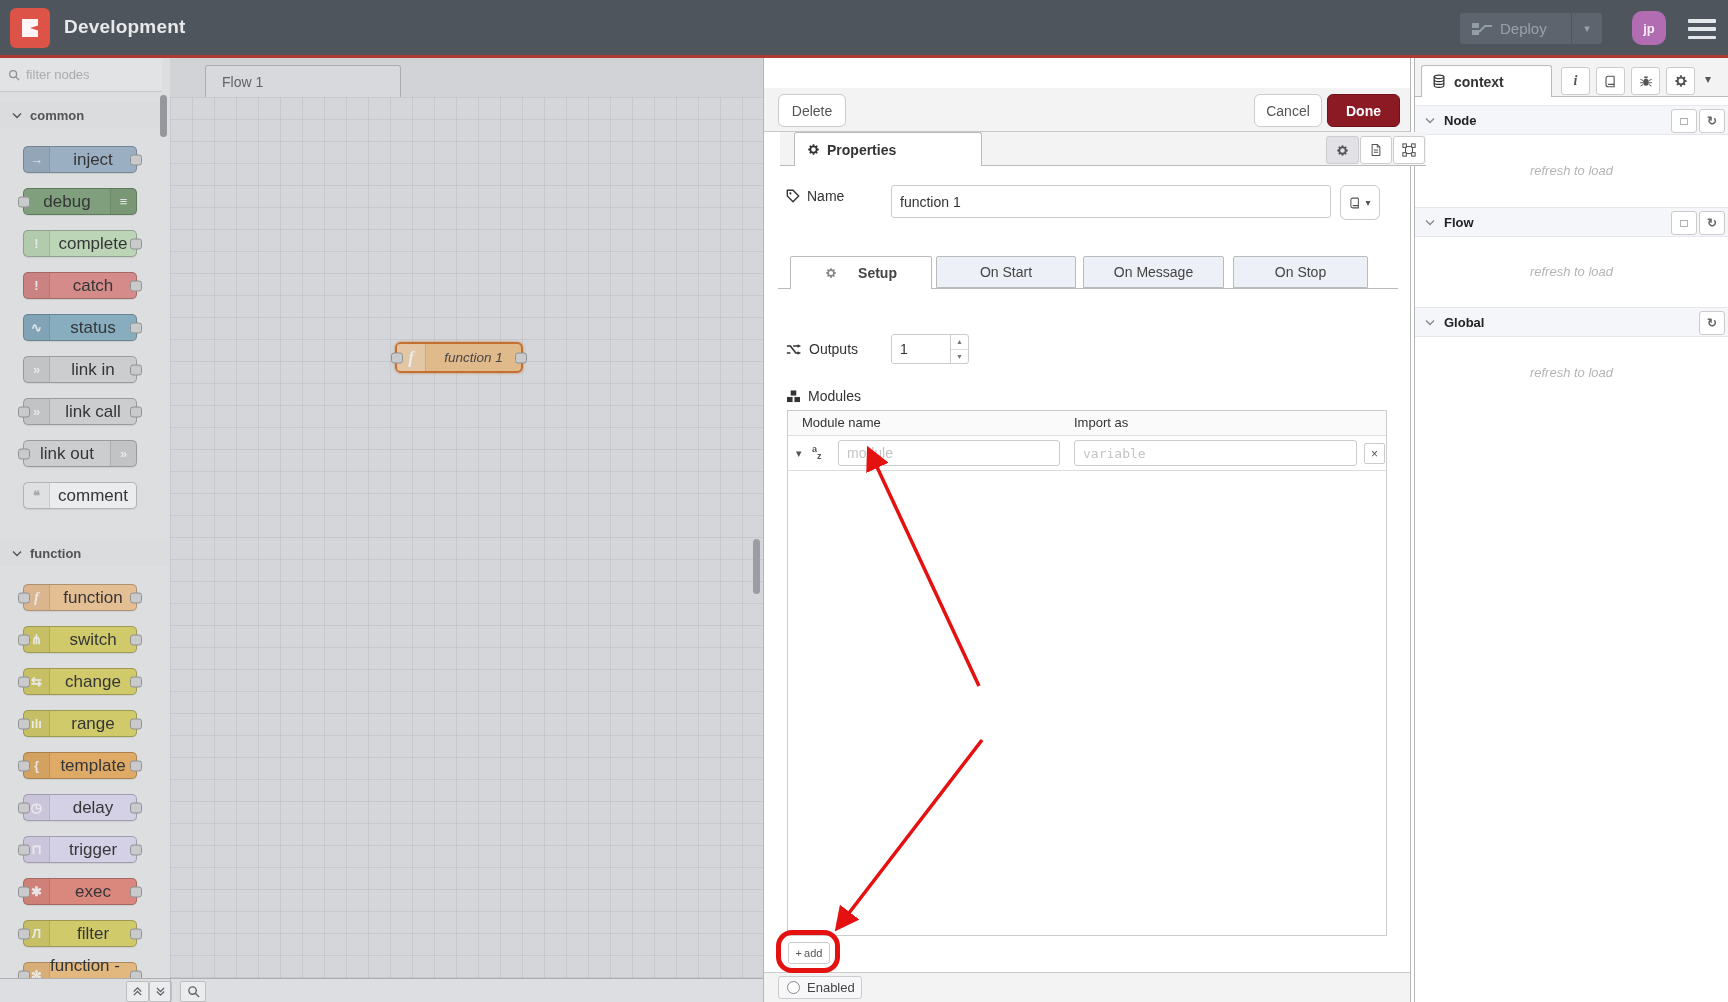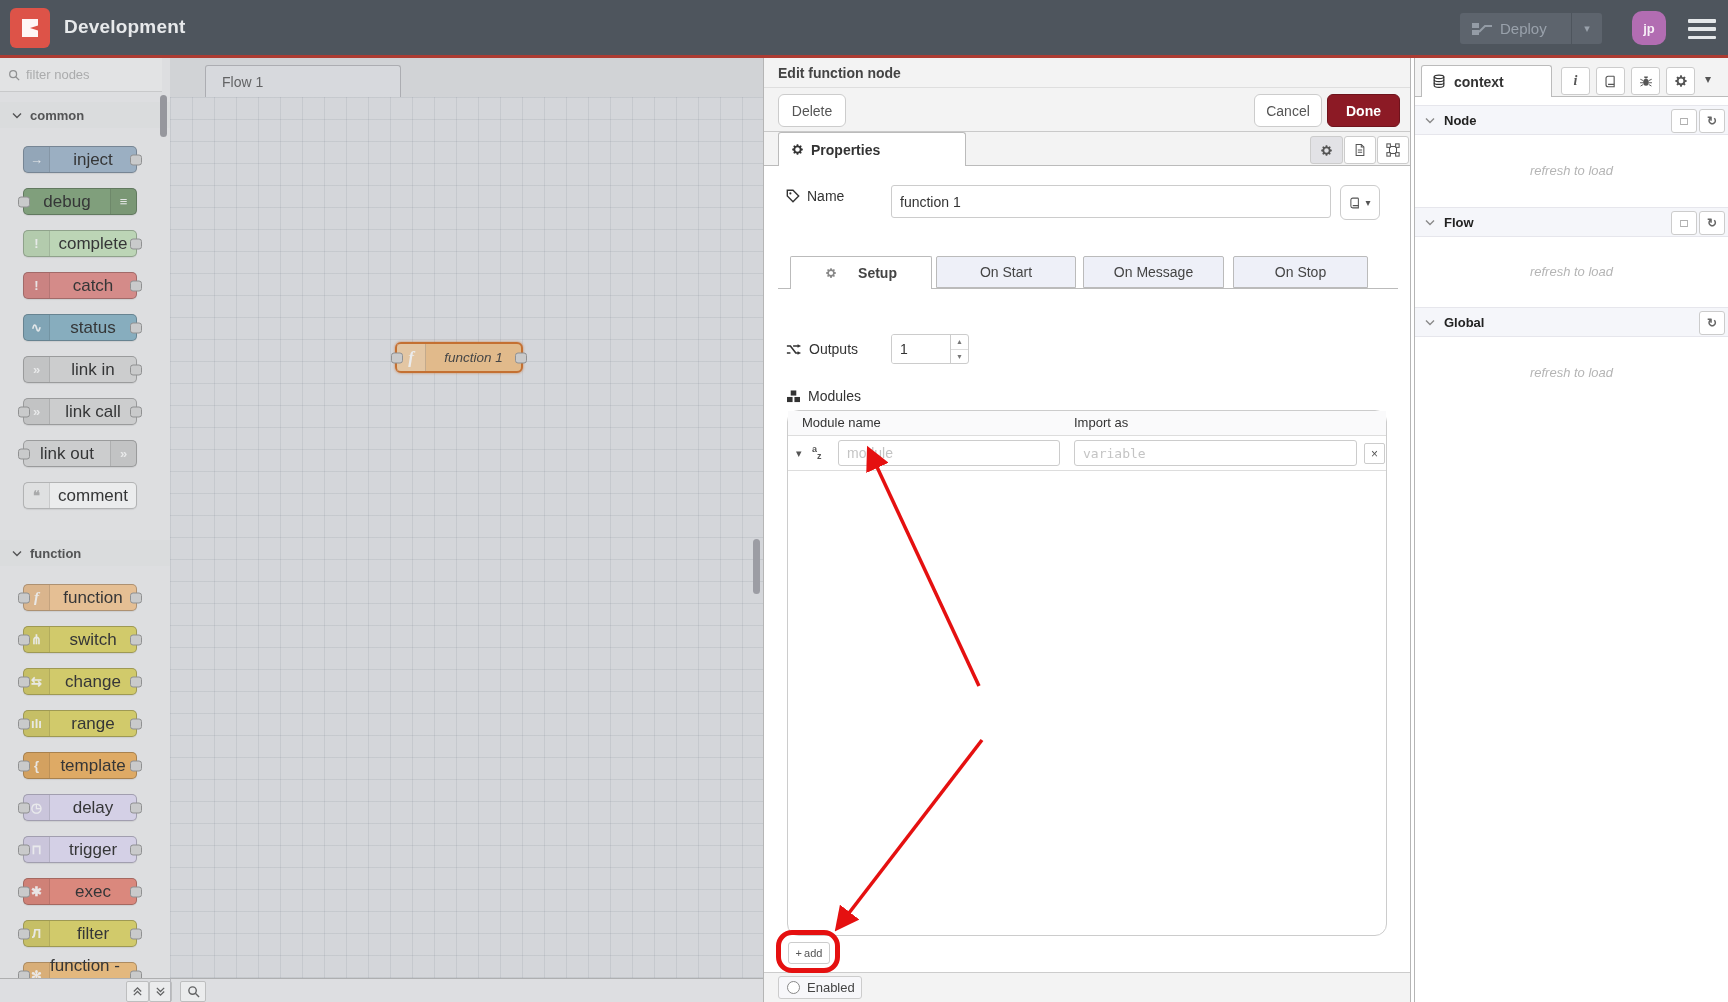--- a/index.html
+++ b/index.html
@@ -70,21 +70,21 @@
   #editor{position:absolute;left:763px;top:58px;width:648px;height:944px;background:#fff;
           border-left:1px solid #b5b5b5;border-right:1px solid #b5b5b5;box-sizing:border-box;z-index:60;}
   .dlg-title{position:absolute;left:0;top:0;width:100%;height:30px;background:#f3f3f3;border-bottom:1px solid #dedede;
              box-sizing:border-box;display:flex;align-items:center;padding-left:14px;font-size:14px;font-weight:bold;color:#444;}
   .dlg-buttonbar{position:absolute;left:0;top:30px;width:100%;height:44px;background:#f3f3f3;border-bottom:1px solid #c9c9c9;box-sizing:border-box;}
   .btn{background:#fff;border:1px solid #ccc;border-radius:6px;color:#555;font-size:14px;
        display:flex;align-items:center;justify-content:center;cursor:pointer;font-family:"Liberation Sans",sans-serif;}
   .btn-delete{position:absolute;left:14px;top:6px;width:66px;height:31px;}
   .btn-cancel{position:absolute;left:490px;top:6px;width:66px;height:31px;}
   .btn-done{position:absolute;left:563px;top:6px;width:71px;height:31px;background:#8c1a25;border-color:#6e131c;color:#fff;font-weight:bold;}
-  .dlg-tabrow{position:absolute;left:0;top:74px;width:100%;height:34px;background:#f3f3f3;border-bottom:1px solid #bbb;box-sizing:border-box;}
+  .dlg-tabrow{position:absolute;left:16px;top:74px;width:100%;height:34px;background:#f3f3f3;border-bottom:1px solid #bbb;box-sizing:border-box;}
   .prop-tab{position:absolute;left:14px;top:0;width:188px;height:34px;background:#fff;border:1px solid #bbb;border-bottom:none;
             border-radius:3px 3px 0 0;display:flex;align-items:center;gap:7px;padding-left:12px;box-sizing:border-box;
             font-size:14px;font-weight:bold;color:#333;}
   .mini-btn{position:absolute;top:4px;height:26px;background:#fff;border:1px solid #ccc;border-radius:3px;
             display:flex;align-items:center;justify-content:center;color:#555;cursor:pointer;}
   .mini-btn.active{background:#e2e2e6;}
   .form-row-label{display:flex;align-items:center;gap:7px;font-size:14px;color:#333;}
   .txt-input{border:1px solid #ccc;border-radius:3px;font-size:14px;color:#333;padding:0 8px;
              font-family:"Liberation Sans",sans-serif;box-sizing:border-box;outline:none;}
   .txt-input::placeholder{color:#c4c4c4;}
@@ -97,21 +97,21 @@
            border-radius:2px 2px 0 0;cursor:pointer;}
   .dlg-tab.active{background:#fff;height:33px;border-bottom:none;font-weight:bold;}
   #outputs-row{position:absolute;left:22px;top:283px;}
   #outputs-spinner{position:absolute;left:127px;top:276px;width:78px;height:30px;border:1px solid #ccc;border-radius:3px;
                    display:flex;box-sizing:border-box;overflow:hidden;background:#fff;}
   #outputs-spinner input{flex:1;border:none;outline:none;font-size:14px;padding-left:8px;width:48px;color:#333;}
   .spin-col{width:19px;border-left:1px solid #ccc;display:flex;flex-direction:column;}
   .spin-col span{flex:1;display:flex;align-items:center;justify-content:center;font-size:7px;color:#777;cursor:pointer;}
   .spin-col span:first-child{border-bottom:1px solid #ddd;}
   #modules-label{position:absolute;left:22px;top:330px;}
-  #modules-table{position:absolute;left:23px;top:352px;width:600px;height:526px;border:1px solid #ccc;border-radius:12px;box-sizing:border-box;background:#fff;}
+  #modules-table{position:absolute;left:23px;top:352px;width:600px;height:526px;border:1px solid #ccc;border-radius:0;box-sizing:border-box;background:#fff;}
   .mod-head{height:24px;background:#fafafb;border-bottom:1px solid #ddd;position:relative;font-size:13px;color:#333;}
   .mod-head .c1{position:absolute;left:14px;top:4px;} .mod-head .c2{position:absolute;left:286px;top:4px;}
   .mod-row{height:34px;border-bottom:1px solid #ddd;position:relative;display:flex;align-items:center;}
   .row-caret{width:14px;margin-left:8px;color:#555;font-size:11px;}
   .az{position:relative;width:16px;height:16px;margin-right:4px;font-size:9px;color:#555;font-weight:bold;}
   .az .a{position:absolute;left:2px;top:-1px;} .az .z{position:absolute;left:7px;top:6px;}
   #module-input{position:absolute;left:50px;top:4px;width:222px;height:26px;}
   #variable-input{position:absolute;left:286px;top:4px;width:283px;height:26px;
                   font-family:"DejaVu Sans Mono",monospace;font-size:13px;}
   #row-delete{position:absolute;left:576px;top:7px;width:19px;height:19px;font-size:12px;border-radius:2px;}
@@ -383,21 +383,20 @@
     <svg width="13" height="13" viewBox="0 0 14 14">
       <circle cx="6" cy="6" r="4" fill="none" stroke="currentColor" stroke-width="1.5"></circle>
       <path d="M9 9l4 4" stroke="currentColor" stroke-width="1.5"></path>
     </svg>
   </div>
 </div>
 
 <div id="dim-overlay"></div>
 
 <div id="editor">
-  <div class="dlg-title">Edit function node</div>
 
   <div class="dlg-buttonbar">
     <div class="btn btn-delete">Delete</div>
     <div class="btn btn-cancel">Cancel</div>
     <div class="btn btn-done">Done</div>
   </div>
 
   <div class="dlg-tabrow">
     <div class="prop-tab">
       <svg width="13" height="13" viewBox="0 0 16 16">

